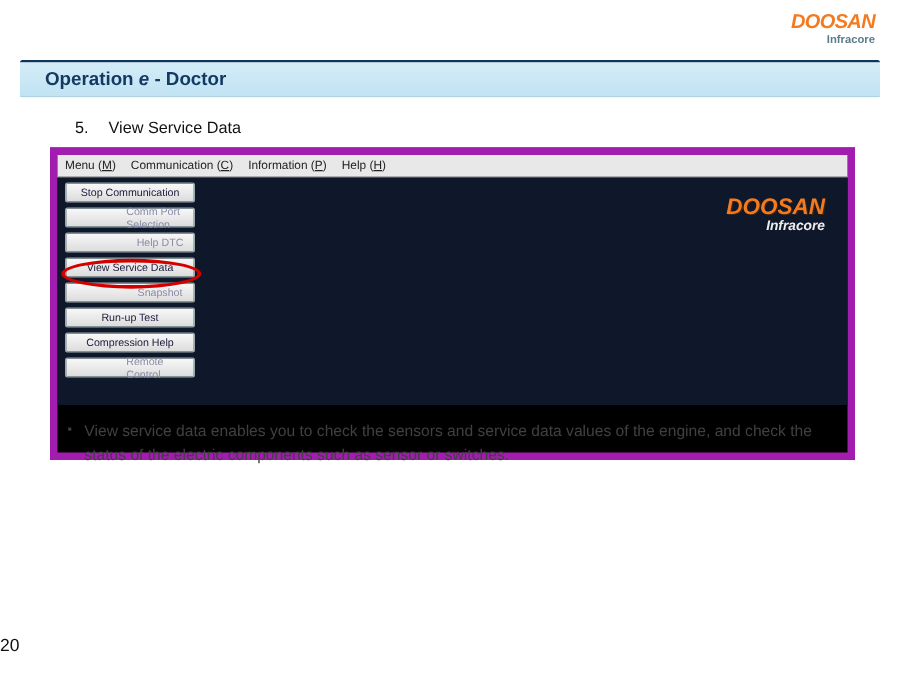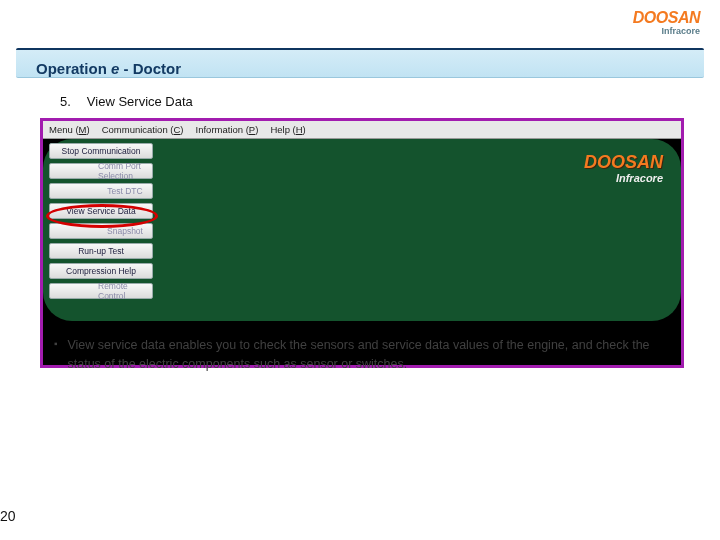--- a/index.html
+++ b/index.html
@@ -42,21 +42,21 @@
     position: absolute;
     top: 48px;
     left: 16px;
     right: 16px;
     height: 30px;
     background: linear-gradient(to bottom, #d4ecf7 0%, #c1e3f3 100%);
     border-top: 2px solid #0f355f;
     border-bottom: 1px solid #9ac7dd;
     border-radius: 2px;
     display: flex;
-    align-items: flex-end;
+    align-items: center;
     padding-left: 20px;
   }
   .title-text {
     font-size: 15px;
     font-weight: bold;
     color: #133a63;
   }
   .title-text .em { font-style: italic; font-weight: bold; }
   .section-label {
     position: absolute;
@@ -67,41 +67,40 @@
     display: flex;
     gap: 16px;
   }
   .app-window {
     position: absolute;
     top: 118px;
     left: 40px;
     width: 644px;
     height: 250px;
     background: #000;
-    border: 3px solid #a21caf;
+    border: 6px solid #a21caf;
   }
   .menu-bar {
     height: 18px;
     background: #e8e8e8;
     border-bottom: 1px solid #999;
     display: flex;
     align-items: center;
     padding-left: 6px;
     gap: 12px;
   }
   .menu-item {
     font-size: 9.5px;
     color: #222;
   }
   .menu-item .underline { text-decoration: underline; }
   .app-body {
     position: relative;
     height: 182px;
-    background: #14532d;
-    border-radius: 29px;
+    background: #0f172a;
   }
   .side-panel {
     position: absolute;
     left: 6px;
     top: 4px;
     width: 104px;
     display: flex;
     flex-direction: column;
     gap: 4px;
   }
@@ -214,21 +213,21 @@
       <span>Information (</span><span class="underline">P</span><span>)</span>
     </span>
     <span class="menu-item">
       <span>Help (</span><span class="underline">H</span><span>)</span>
     </span>
   </div>
   <div class="app-body">
     <div class="side-panel">
       <div class="side-btn">Stop Communication</div>
       <div class="side-btn dim">Comm Port Selection</div>
-      <div class="side-btn dim">Test DTC</div>
+      <div class="side-btn dim">Help DTC</div>
       <div class="side-btn">View Service Data</div>
       <div class="side-btn dim">Snapshot</div>
       <div class="side-btn">Run-up Test</div>
       <div class="side-btn">Compression Help</div>
       <div class="side-btn dim">Remote Control</div>
       <div class="highlight-ring"></div>
     </div>
     <div class="app-logo">
       <div class="w1">DOOSAN</div>
       <div class="w2">Infracore</div>

